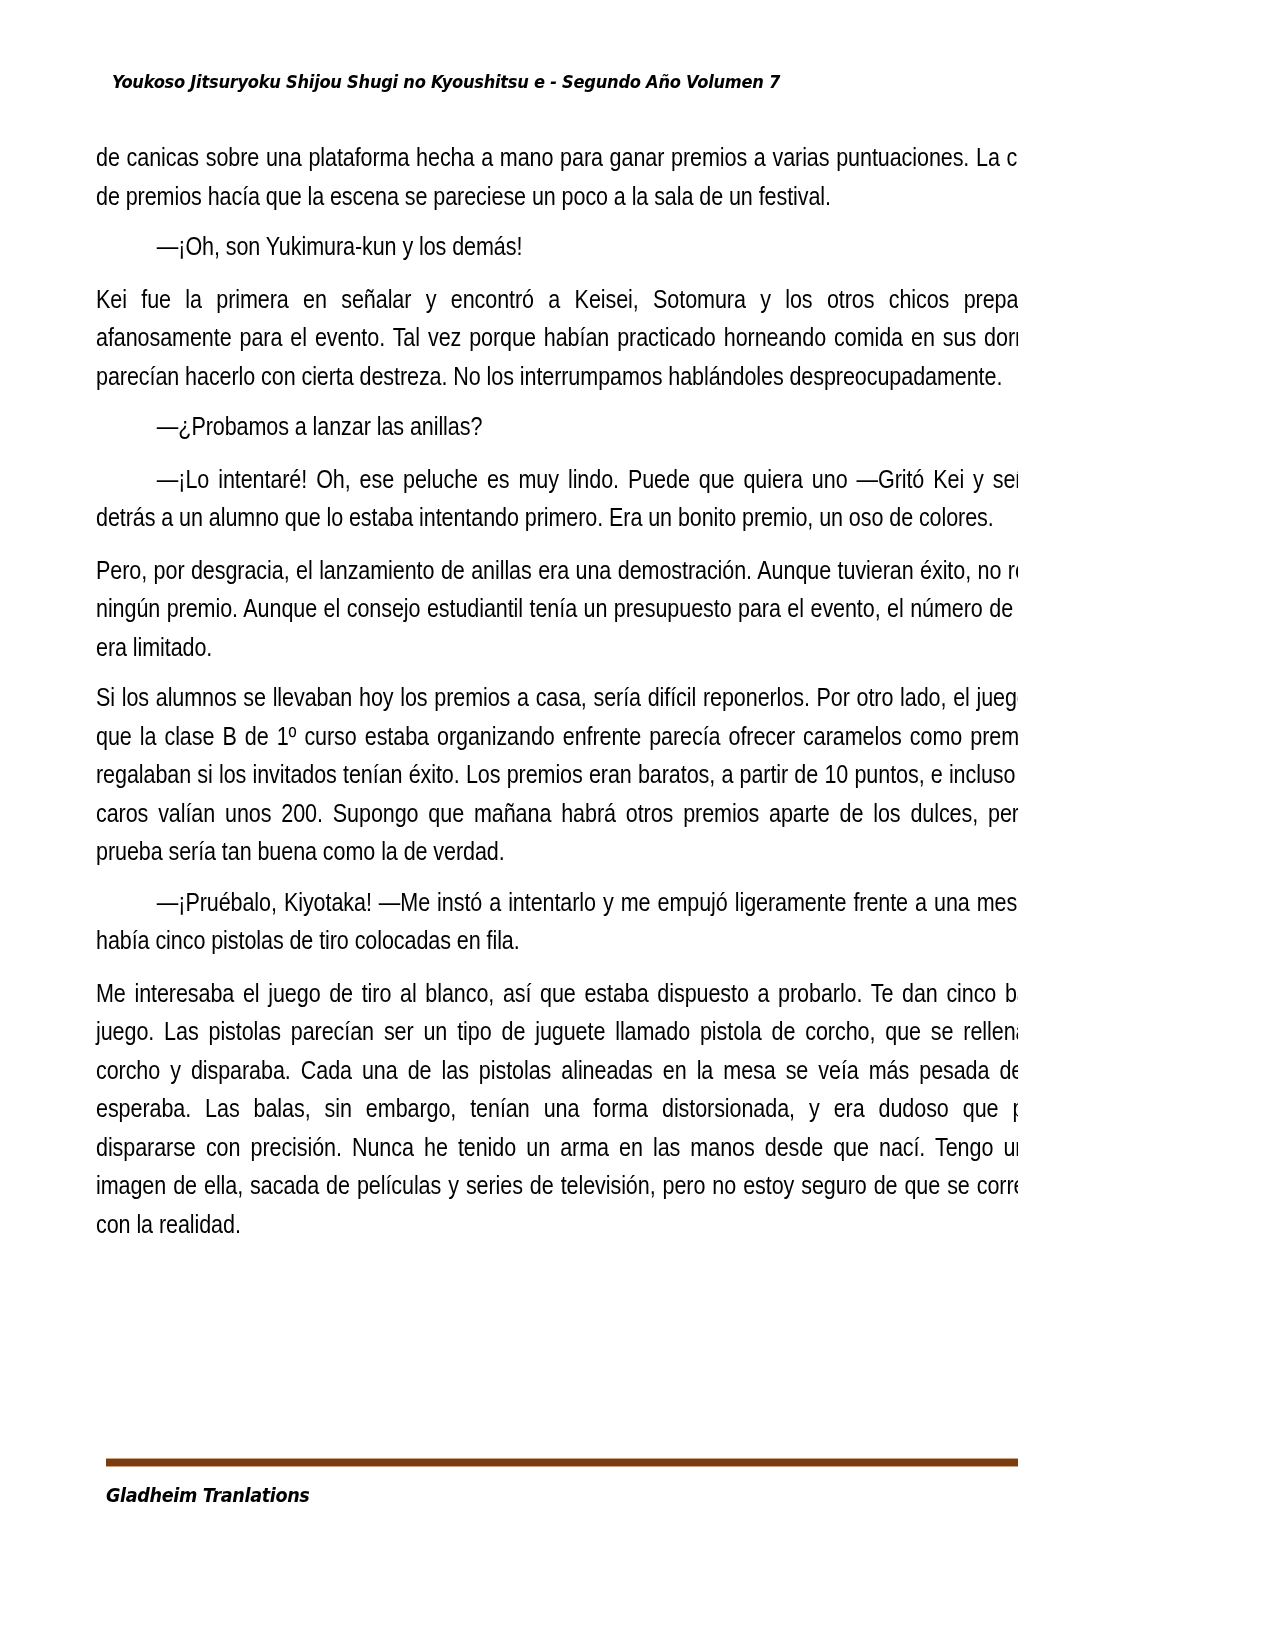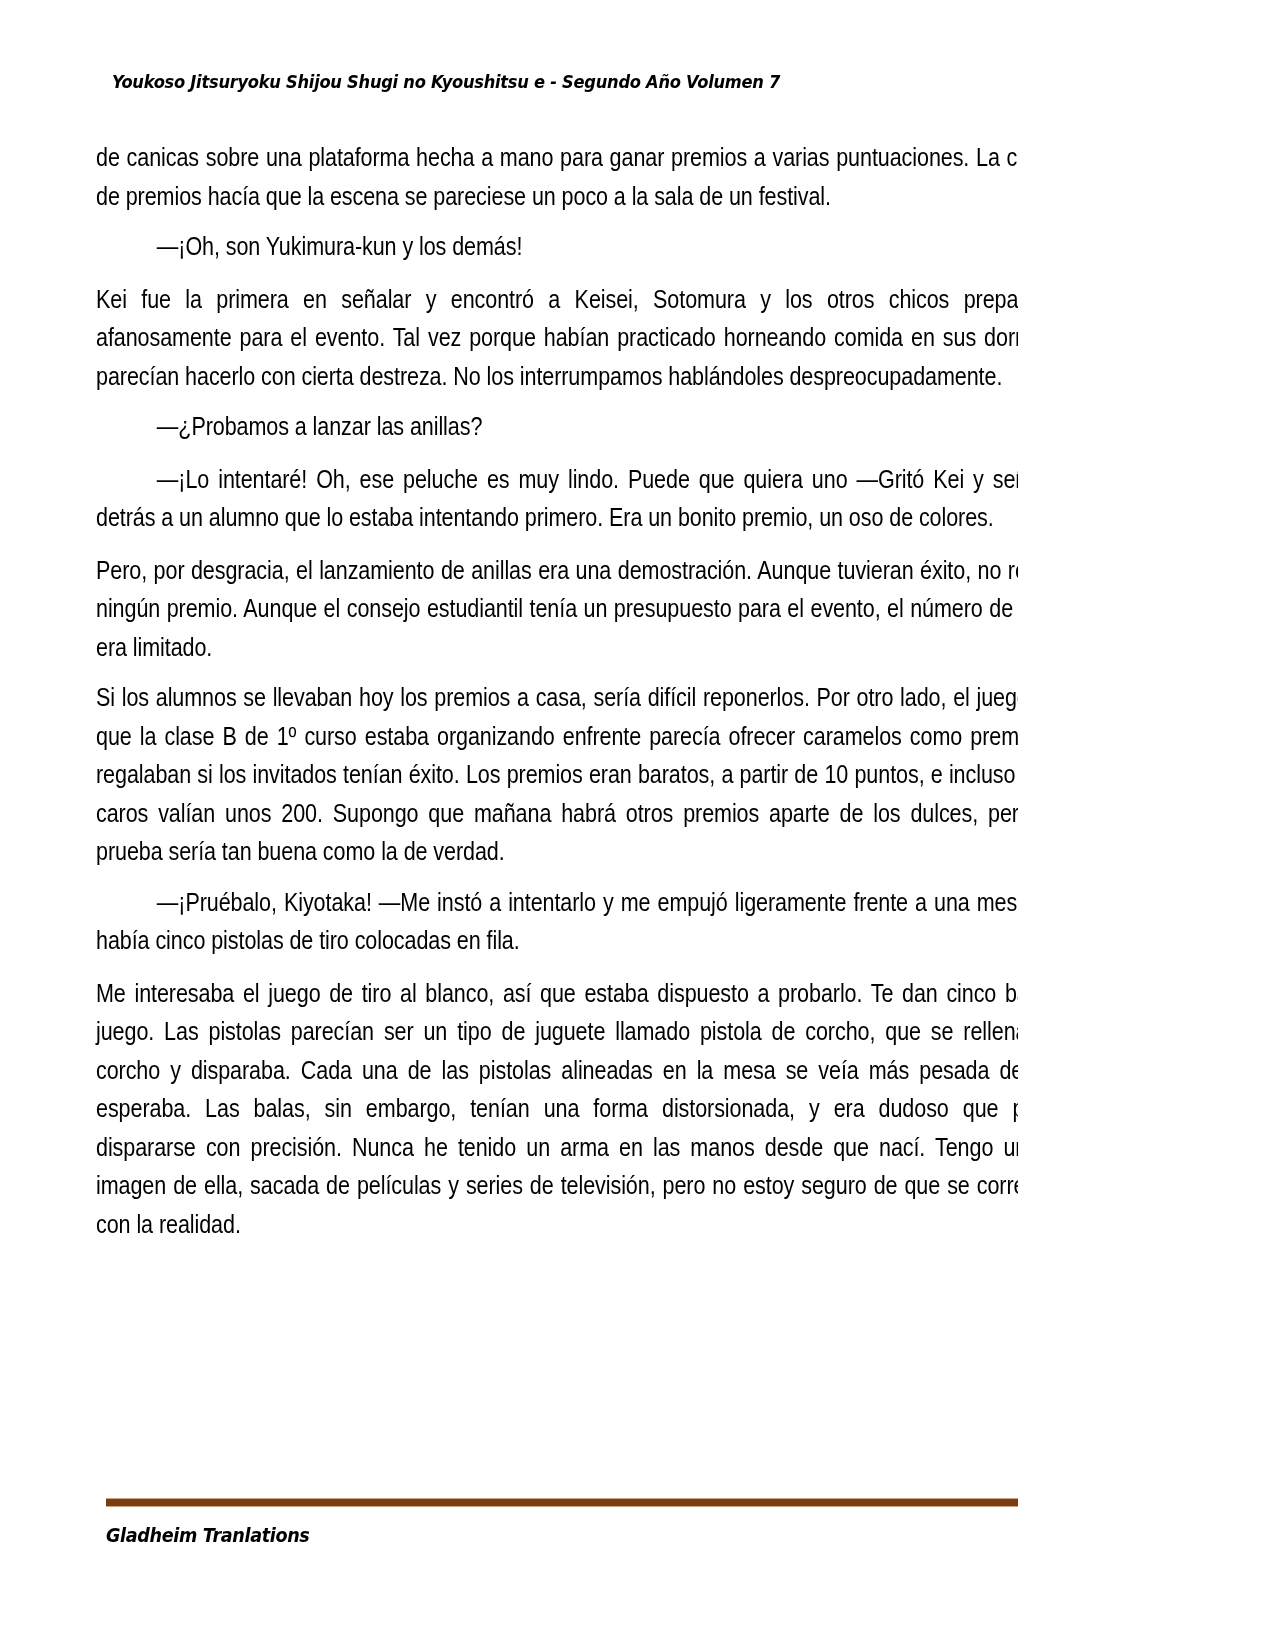--- a/index.html
+++ b/index.html
@@ -67,21 +67,21 @@
 
   .para.dialog {
     text-indent: 72px;
     margin-bottom: 14px;
   }
 
   
   .footer {
     position: absolute;
     left: 106px;
-    top: 1498px;
+    top: 1458px;
     width: 1063px;
   }
   .footer-rule {
     width: 100%;
     height: 9px;
     box-sizing: border-box;
     border-top: 1.5px solid #C9A582;
     border-bottom: 1.5px solid #C9A582;
     background: #7A3C10;
     background-clip: padding-box;

